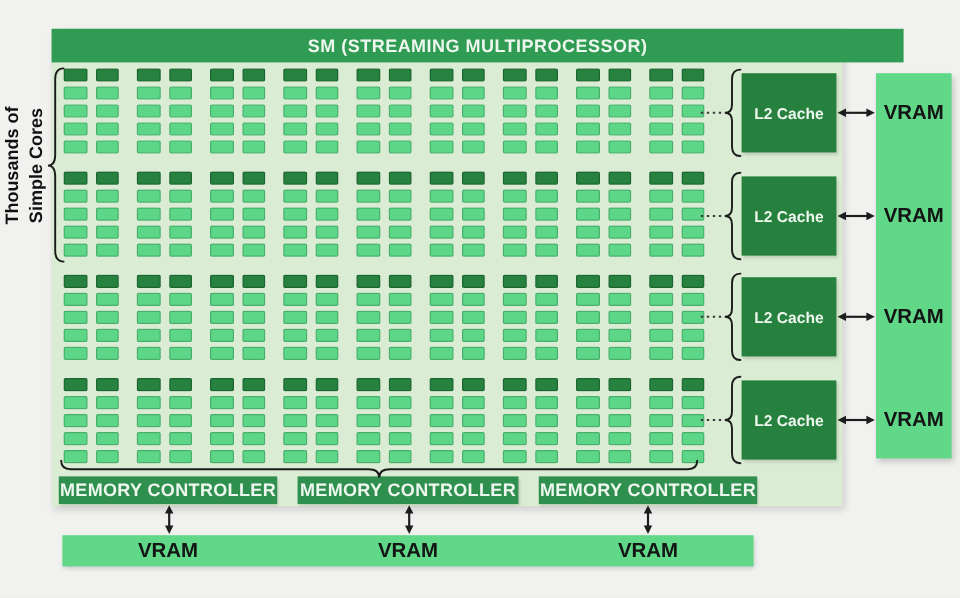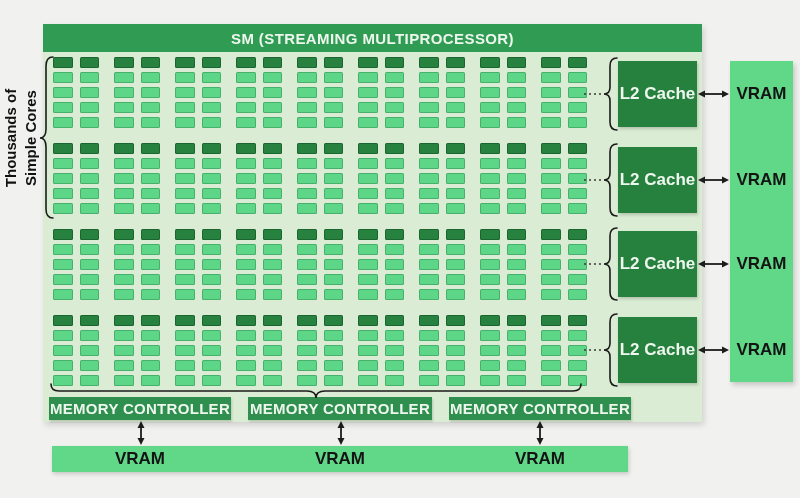--- a/index.html
+++ b/index.html
@@ -13,21 +13,21 @@
     background:var(--bg,#f1f2ef);
     overflow:hidden;
   }
   
   .sm-panel{
     position:absolute;left:43px;top:24px;width:659px;height:398px;
     background:var(--panel,#daecd3);
     box-shadow:2px 3px 6px rgba(0,0,0,.14);
   }
   .sm-header{
-    position:absolute;left:0;top:0;width:659px;height:28px;
+    position:absolute;left:0;top:0;width:710px;height:28px;
     background:var(--header,#2f9b53);
     color:#eef7ee;font-weight:700;font-size:15px;letter-spacing:.4px;
     display:flex;align-items:center;justify-content:center;
   }
   
   .cores-grid{position:absolute;left:10px;top:33px;width:534px;height:329px;}
   .core-block{
     position:absolute;width:46px;height:71px;
     display:grid;grid-template-columns:19.5px 19.5px;column-gap:7px;
     grid-auto-rows:10.8px;row-gap:4.2px;
@@ -38,21 +38,21 @@
     border-radius:1.5px;box-sizing:border-box;
   }
   .core-cell.dark{
     background:var(--core-dark,#27813f);
     border-color:rgba(10,60,30,.4);
   }
   
   .l2-block{
     position:absolute;left:575px;width:79px;height:66px;
     background:var(--dark-green,#26813e);
-    color:#eef7ee;font-weight:700;font-size:17px;
+    color:#eef7ee;font-weight:700;font-size:13px;
     display:flex;align-items:center;justify-content:center;
     box-shadow:1px 2px 3px rgba(0,0,0,.18);
   }
   
   .mc-box{
     position:absolute;top:373px;height:23px;
     background:var(--mc-green,#2e8f4e);
     color:#eef7ee;font-weight:700;font-size:15px;letter-spacing:.3px;
     display:flex;align-items:center;justify-content:center;
     box-shadow:1px 2px 2px rgba(0,0,0,.15);

